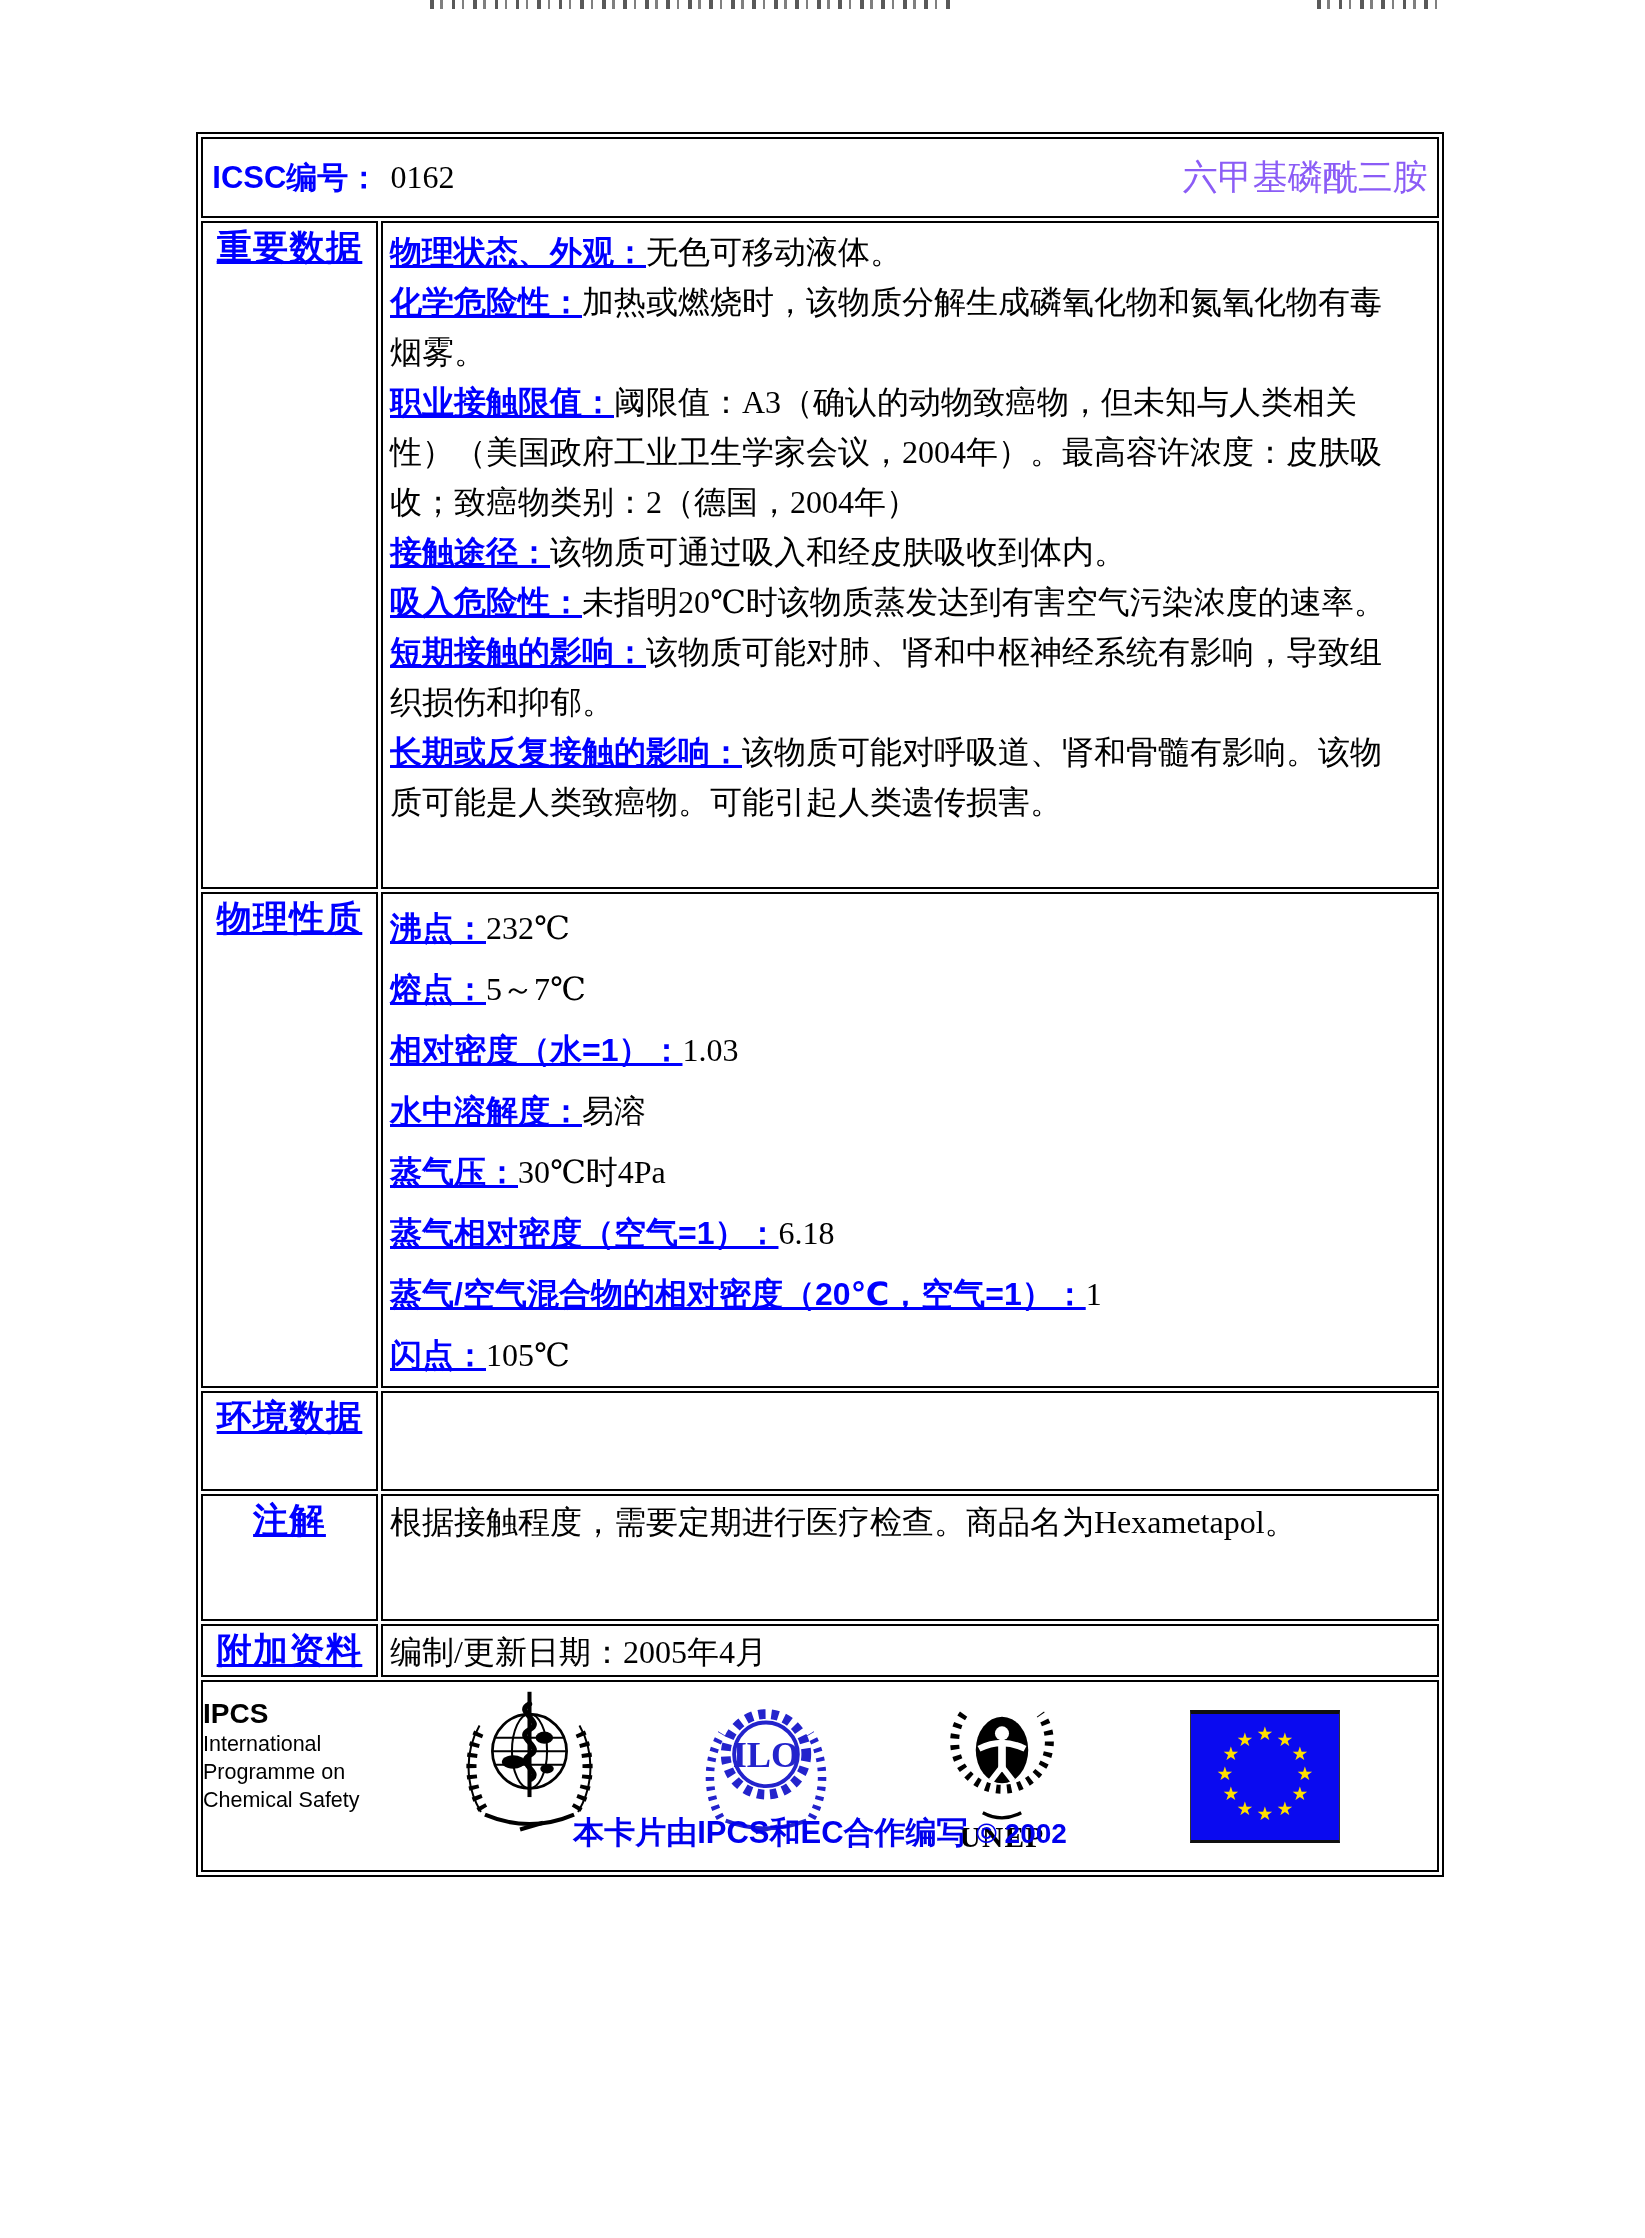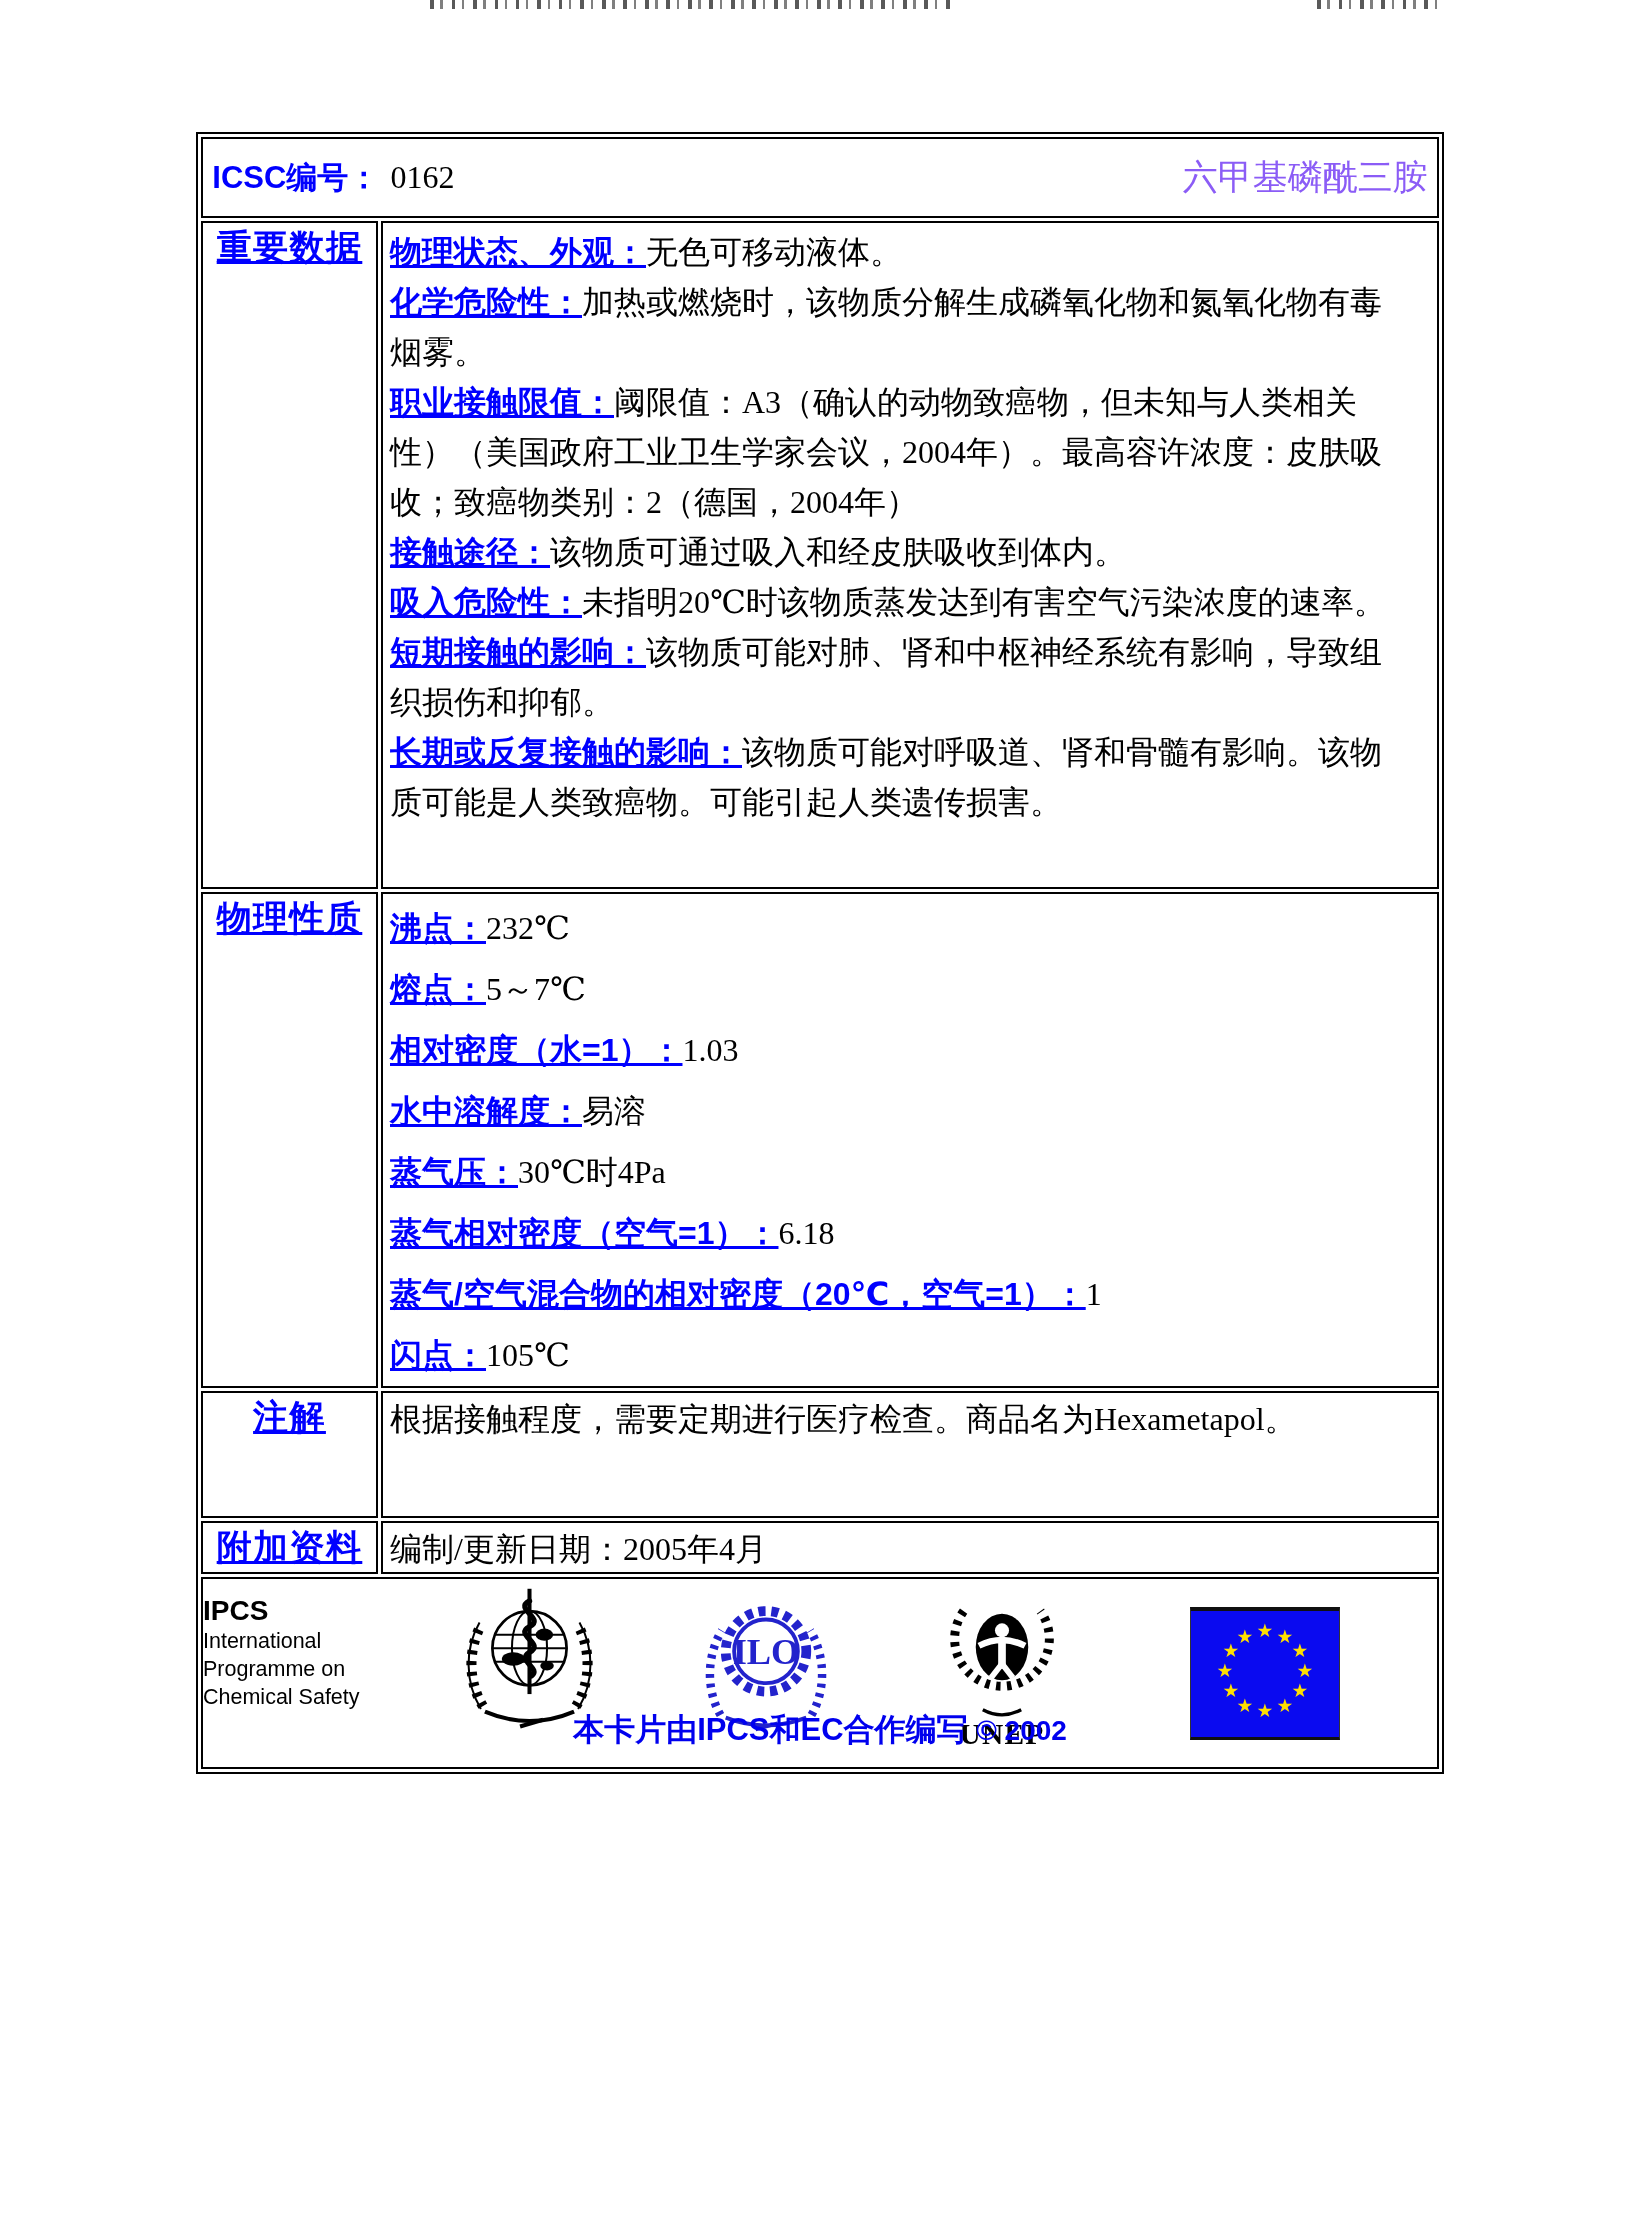--- a/index.html
+++ b/index.html
@@ -116,20 +116,24 @@
         <p class="pline"><span class="k">熔点：</span><span class="v">5～7℃</span></p>
         <p class="pline"><span class="k">相对密度（水=1）：</span><span class="v">1.03</span></p>
         <p class="pline"><span class="k">水中溶解度：</span><span class="v">易溶</span></p>
         <p class="pline"><span class="k">蒸气压：</span><span class="v">30℃时4Pa</span></p>
         <p class="pline"><span class="k">蒸气相对密度（空气=1）：</span><span class="v">6.18</span></p>
         <p class="pline"><span class="k">蒸气/空气混合物的相对密度（20℃，空气=1）：</span><span class="v">1</span></p>
         <p class="pline"><span class="k">闪点：</span><span class="v">105℃</span></p>
       </td>
     </tr>
 
+    <tr>
+      <td class="lbl h-env">环境数据</td>
+      <td class="content"></td>
+    </tr>
 
     <tr>
       <td class="lbl h-notes">注解</td>
       <td class="content">
         <p class="nline"><span class="v">根据接触程度，需要定期进行医疗检查。商品名为Hexametapol。</span></p>
       </td>
     </tr>
 
     <tr>
       <td class="lbl h-add">附加资料</td>

